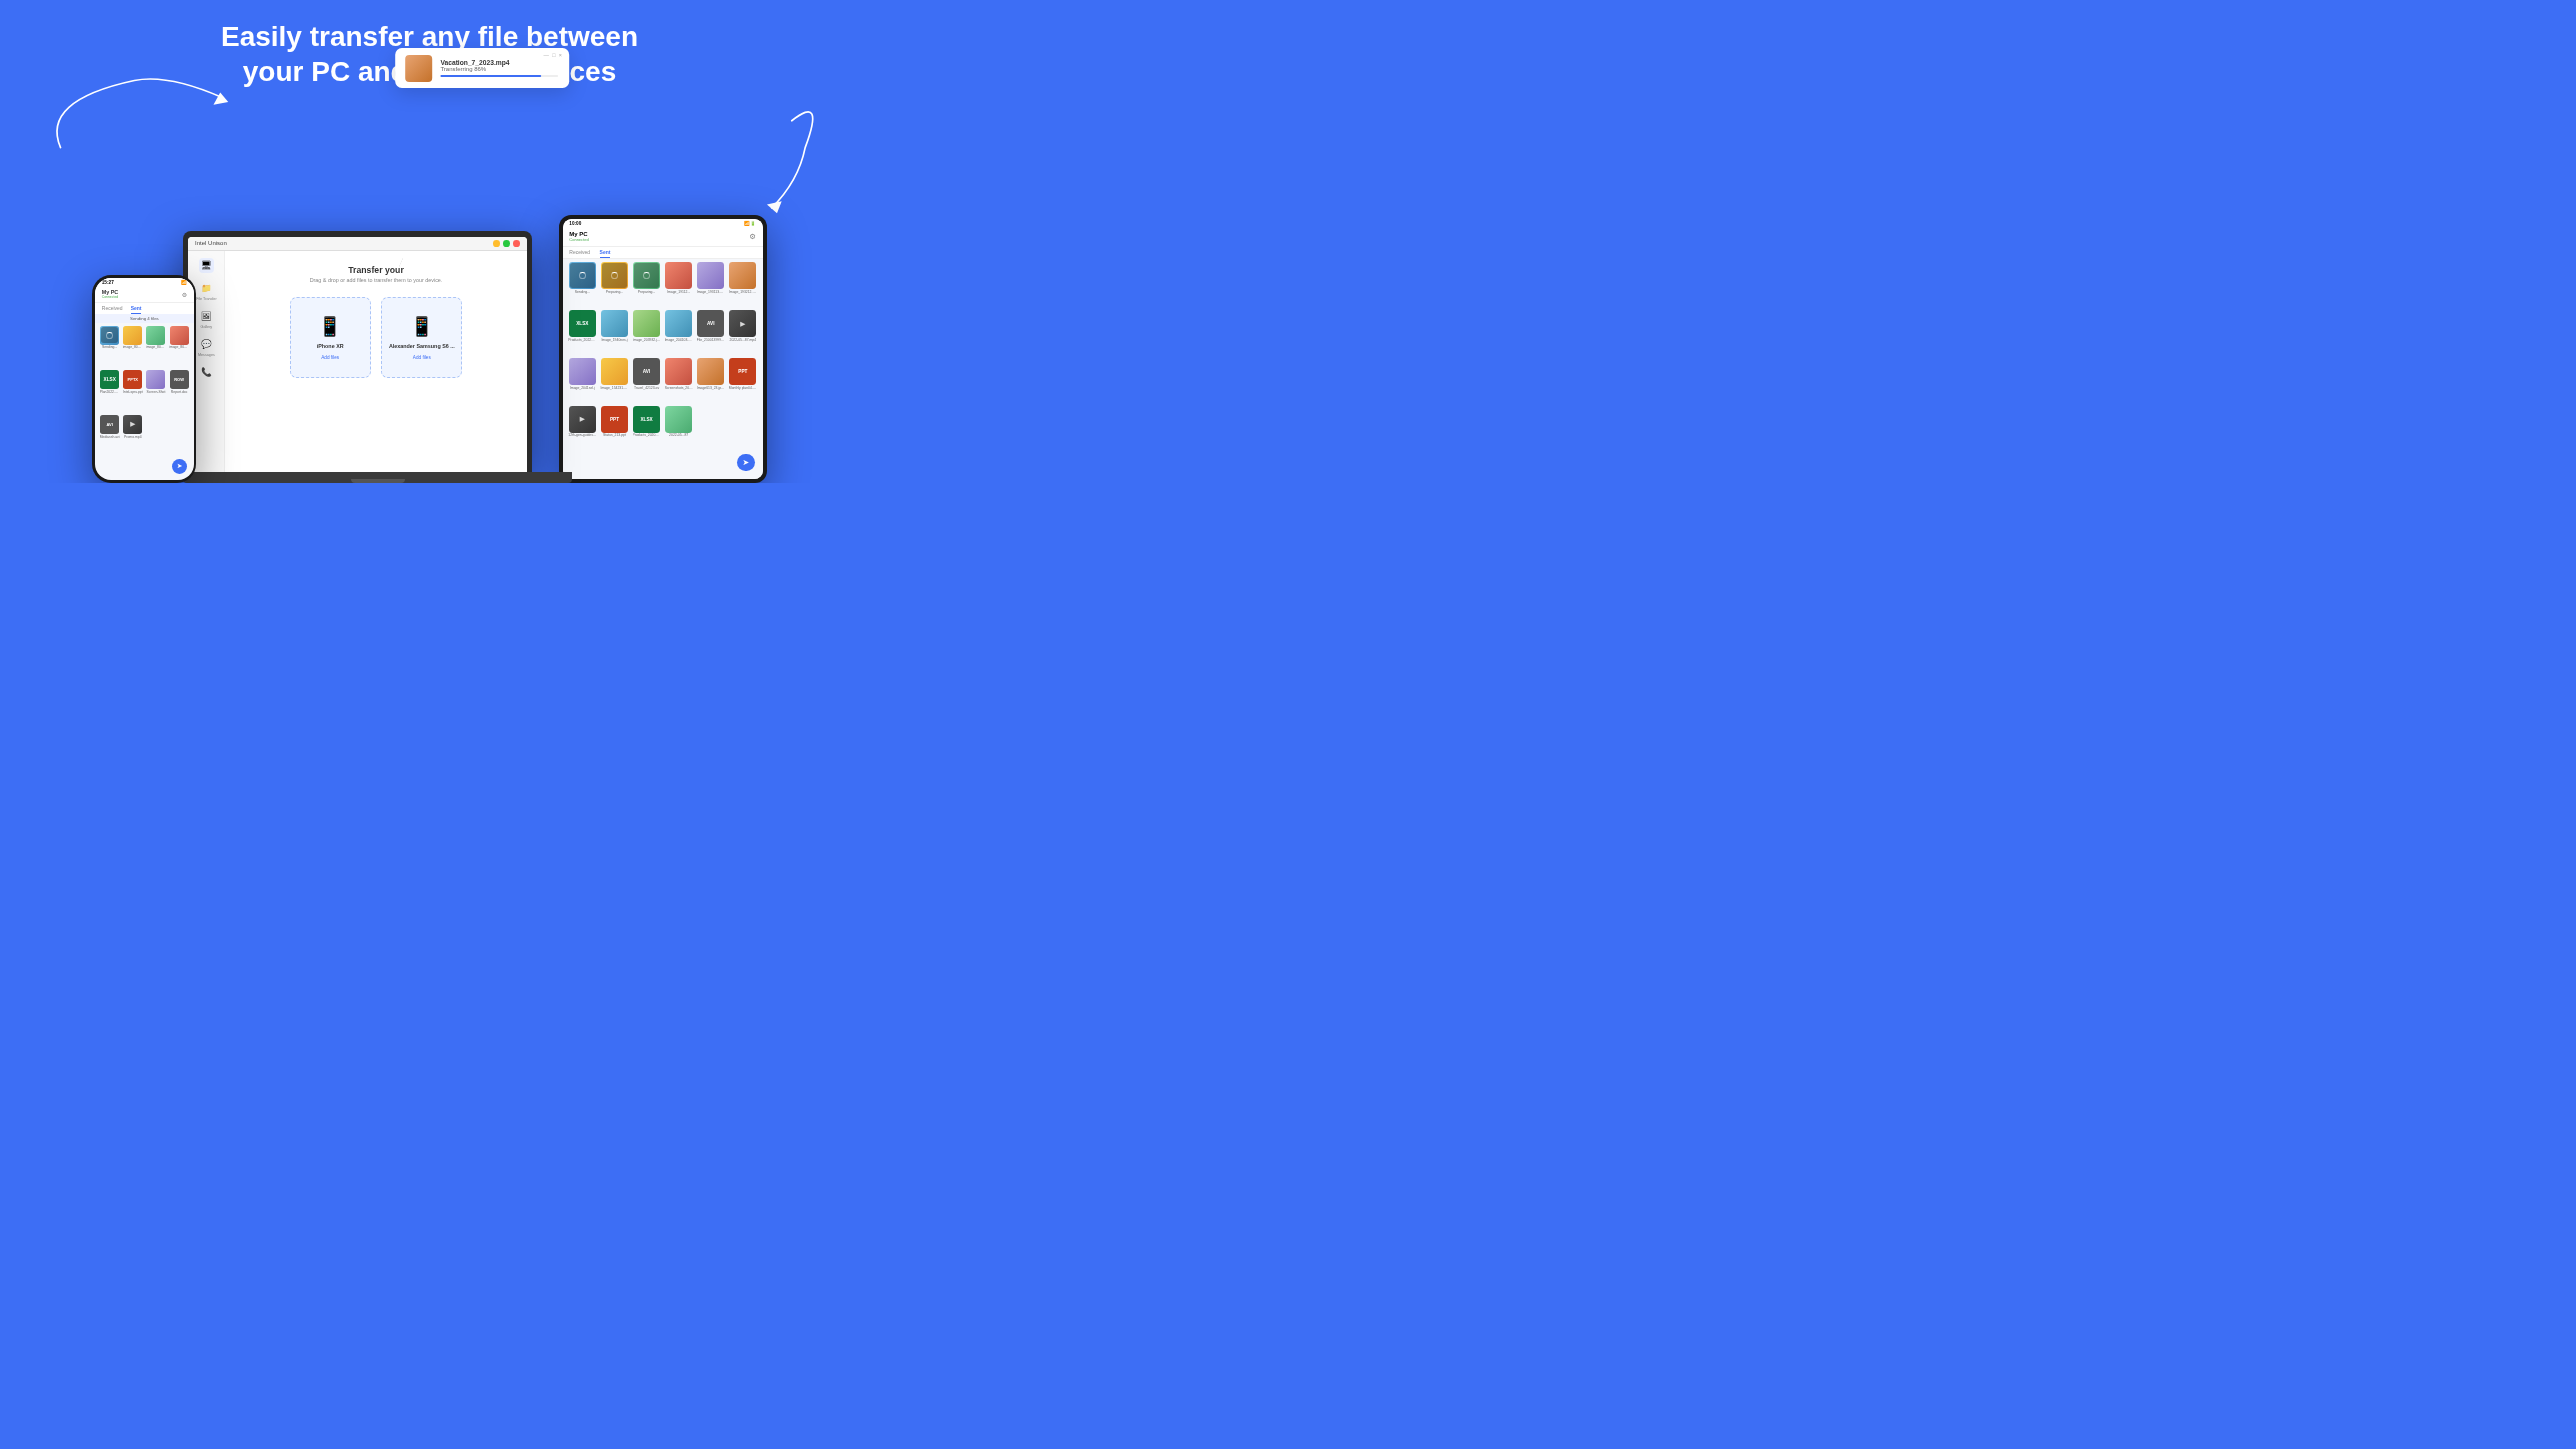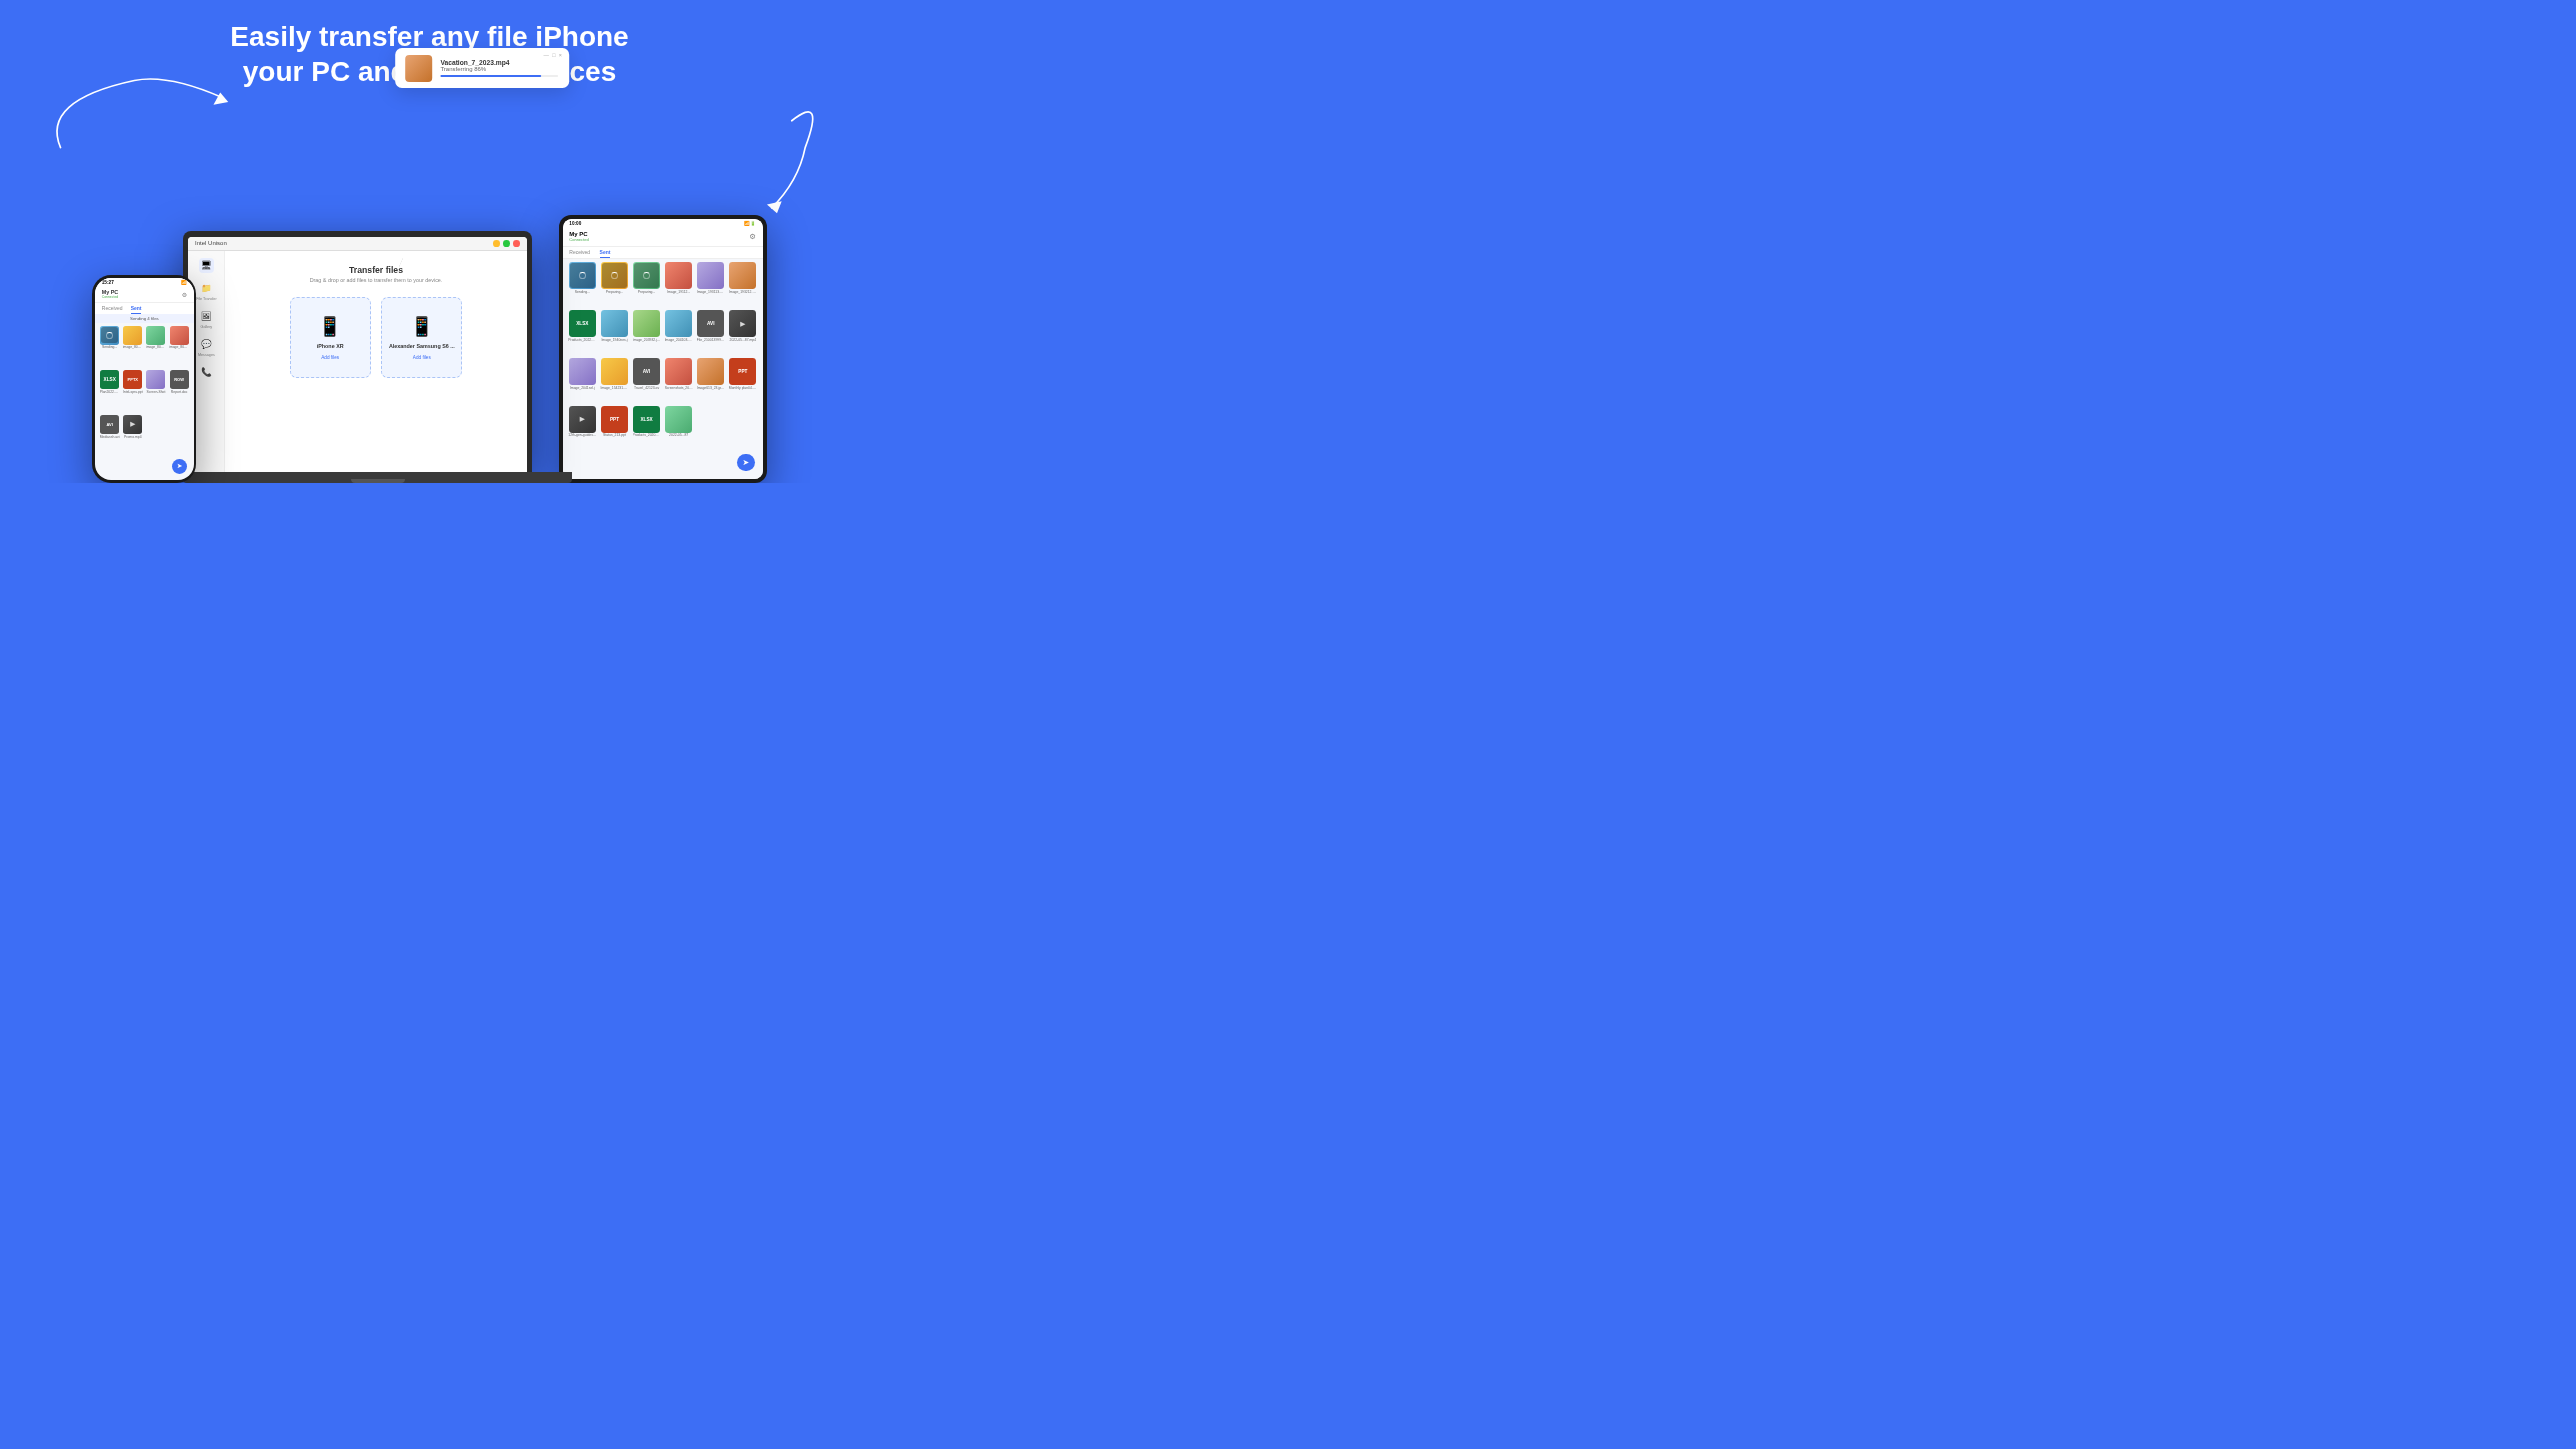--- a/index.html
+++ b/index.html
@@ -549,21 +549,21 @@
 
   <path d="M 90 220 Q 60 150 200 120 Q 250 110 330 145" stroke="white" stroke-width="2.5" stroke-linecap="round" fill="none"></path>
   <polygon points="328,138 340,152 318,156" fill="white"></polygon>
 
   <path d="M 1180 180 Q 1230 140 1200 220 Q 1190 270 1150 310" stroke="white" stroke-width="2.5" stroke-linecap="round" fill="none"></path>
   <polygon points="1143,305 1158,318 1165,300" fill="white"></polygon>
 </svg>
 
 <div class="header">
   <h1>
-    <span>Easily transfer any file iPhone</span><br>
+    <span>Easily transfer any file between</span><br>
     <span>your PC and mobile devices</span>
   </h1>
 </div>
 
 <div class="transfer-popup">
   <div class="transfer-thumb thumb-color-7"></div>
   <div class="transfer-info">
     <div class="transfer-filename">Vacation_7_2023.mp4</div>
     <div class="transfer-status">Transferring 86%</div>
     <div class="transfer-progress-bar">
@@ -700,21 +700,21 @@
             <div class="sidebar-icon-wrap">
               <div class="sidebar-icon">💬</div>
               <span class="sidebar-label">Messages</span>
             </div>
             <div class="sidebar-icon-wrap">
               <div class="sidebar-icon">📞</div>
             </div>
           </div>
 
           <div class="laptop-main">
-            <div class="laptop-main-title">Transfer files</div>
+            <div class="laptop-main-title">Transfer your</div>
             <div class="laptop-main-sub">Drag &amp; drop or add files to transfer them to your device.</div>
             <div class="device-cards">
               <div class="device-card">
                 <div class="device-card-icon">📱</div>
                 <div class="device-card-name">iPhone XR</div>
                 <div class="device-card-add">Add files</div>
               </div>
               <div class="device-card">
                 <div class="device-card-icon">📱</div>
                 <div class="device-card-name">Alexander Samsung S6 ...</div>

